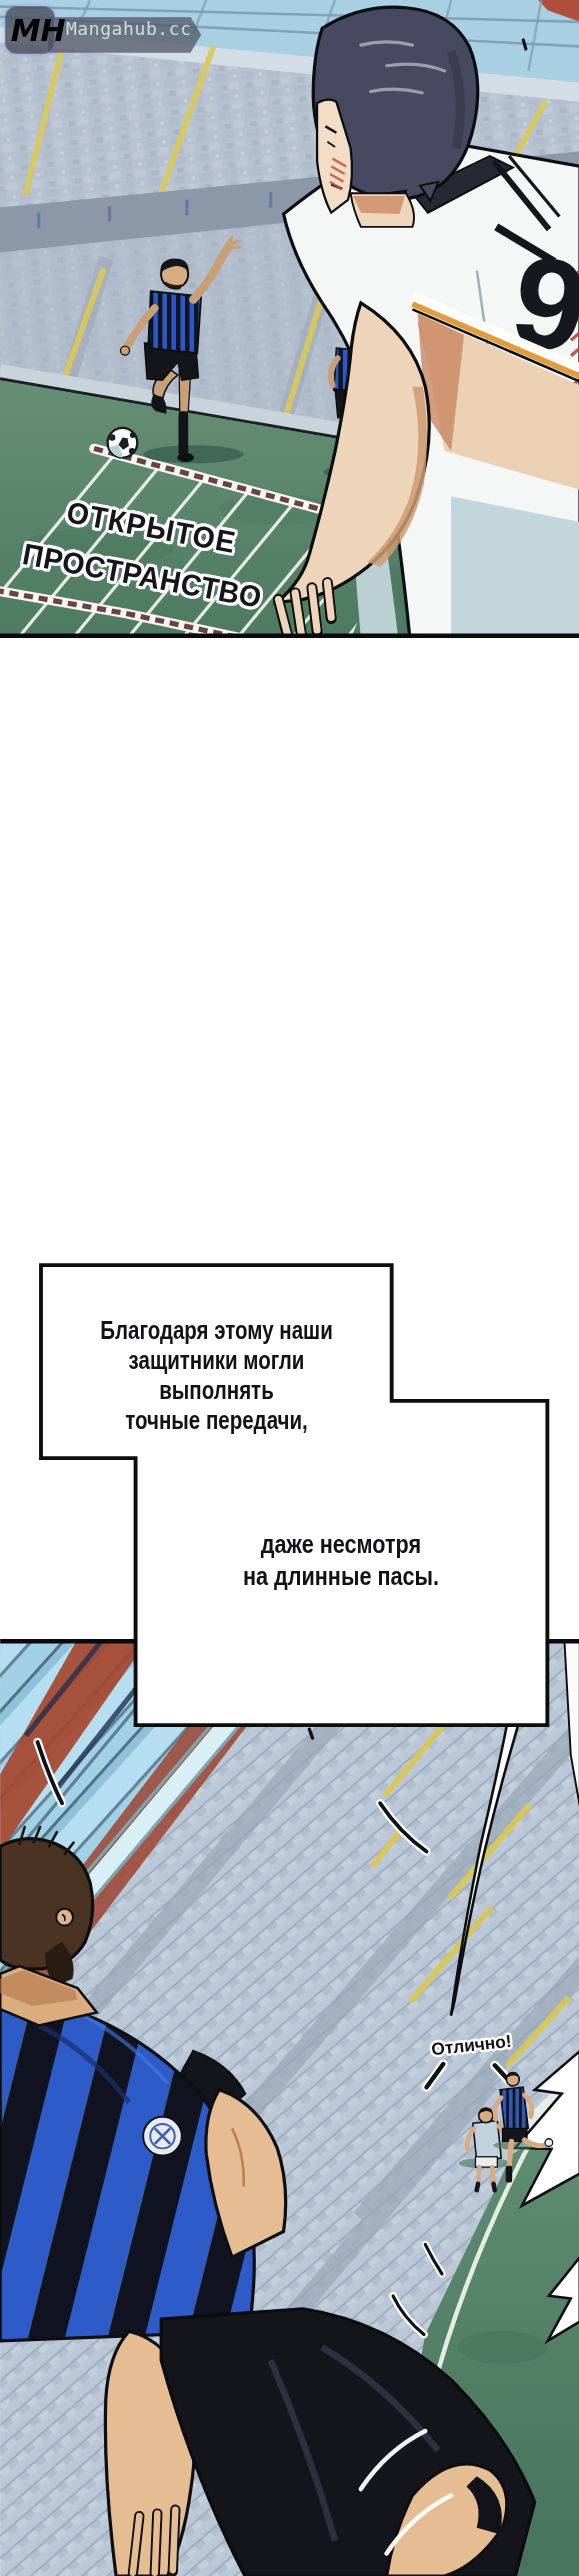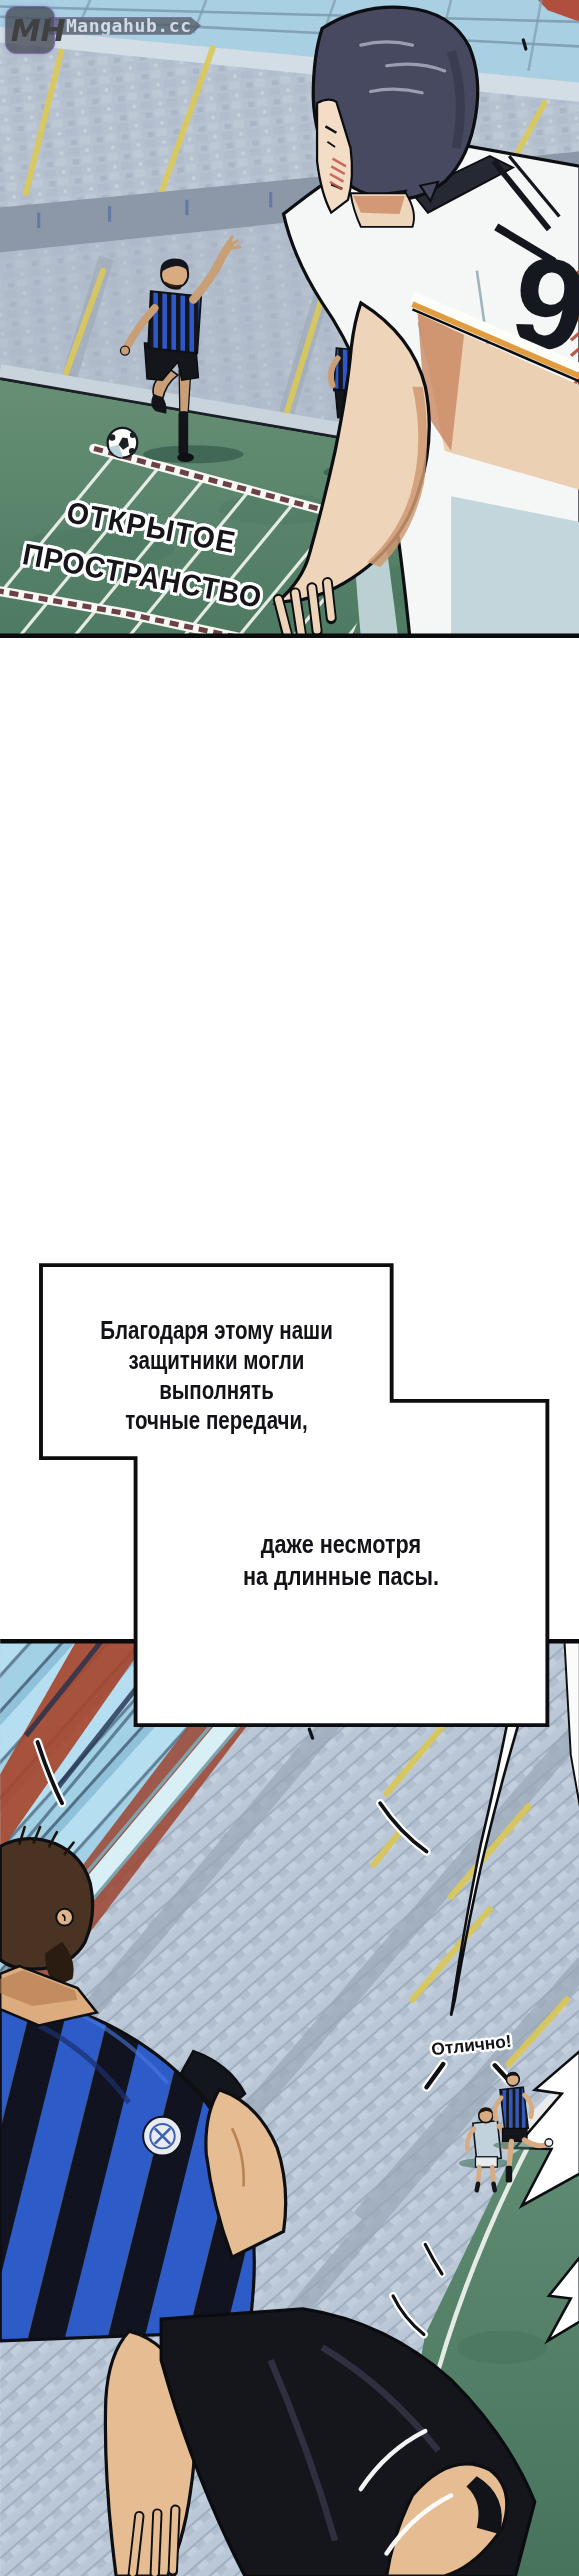--- a/index.html
+++ b/index.html
@@ -9,25 +9,25 @@
   #panel1{top:0;height:638px;}
   #panel2{top:1639px;height:937px;}
   #bubble{position:absolute;left:0;top:1249px;width:580px;height:489px;}
   svg{display:block;}
 
   
   .wm{position:absolute;left:5.2px;top:6.4px;width:200px;height:49px;z-index:40;}
   .wm-icon{position:absolute;left:0;top:0;width:48px;height:46px;border-radius:11.6px;
            background:rgba(74,79,92,.82);border:1.3px solid rgba(150,120,216,.55);
            box-shadow:0 0 3.9px rgba(120,90,200,.35);}
-  .wm-m{position:absolute;left:4.5px;top:5.2px;font:italic 700 30px "DejaVu Sans",sans-serif;color:#404040;}
-  .wm-banner{position:absolute;left:43px;top:10.3px;width:153px;height:18px;
+  .wm-m{position:absolute;left:4.5px;top:5.2px;font:italic 700 30px "DejaVu Sans",sans-serif;color:#000000;}
+  .wm-banner{position:absolute;left:43px;top:10.3px;width:153px;height:36px;
              background:rgba(86,91,104,.78);border:1.3px solid rgba(150,120,216,.45);
              clip-path:polygon(0 0,93% 0,100% 50%,93% 100%,0 100%);
-             display:flex;align-items:center;padding-left:16.7px;box-sizing:border-box;font-weight:bold;}
+             display:flex;align-items:flex-start;padding-left:16.7px;box-sizing:border-box;}
   .wm-site{font-family:"DejaVu Sans Mono",monospace;font-size:18px;color:#d4dae4;letter-spacing:0.6px;}
 
   
   .fl{position:absolute;font-weight:700;color:#15151a;z-index:10;white-space:nowrap;
       text-shadow:-2.6px -2.6px 0 #fff,2.6px -2.6px 0 #fff,-2.6px 2.6px 0 #fff,2.6px 2.6px 0 #fff,
                   -3.2px 0 0 #fff,3.2px 0 0 #fff,0 -3.2px 0 #fff,0 3.2px 0 #fff;}
   .fl1{left:67px;top:495px;font-size:30px;letter-spacing:1.3px;transform:rotate(10.5deg) scaleX(.95);transform-origin:left center;}
   .fl2{left:23px;top:537px;font-size:30px;letter-spacing:0.6px;transform:rotate(10.5deg) scaleX(.95);transform-origin:left center;}
 
   

